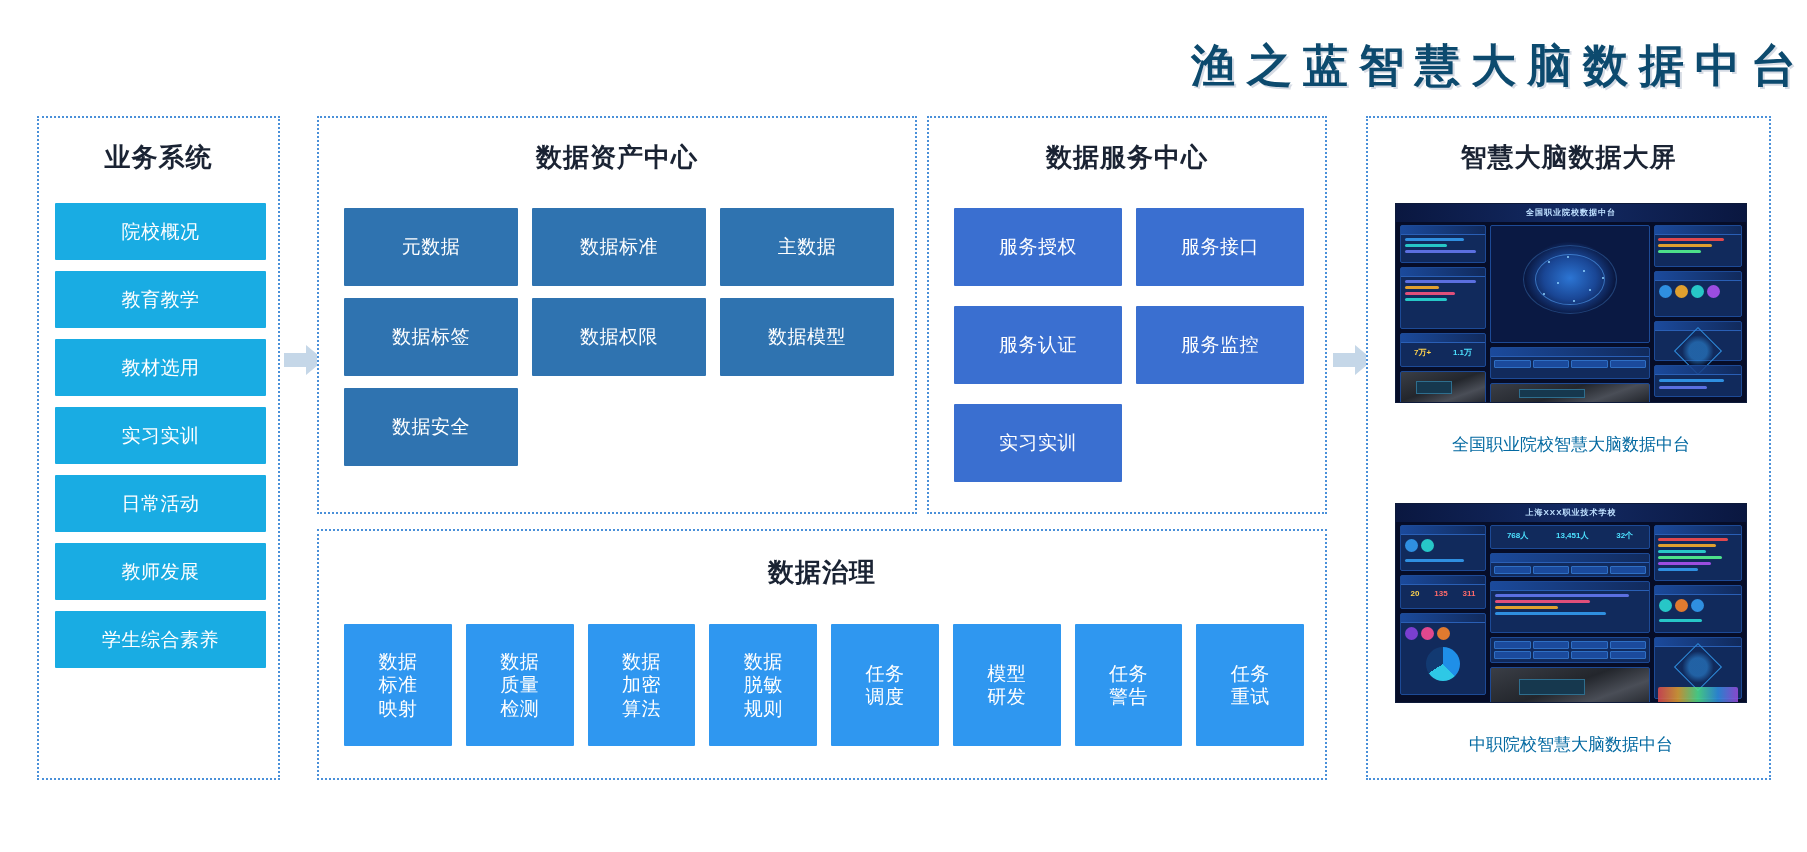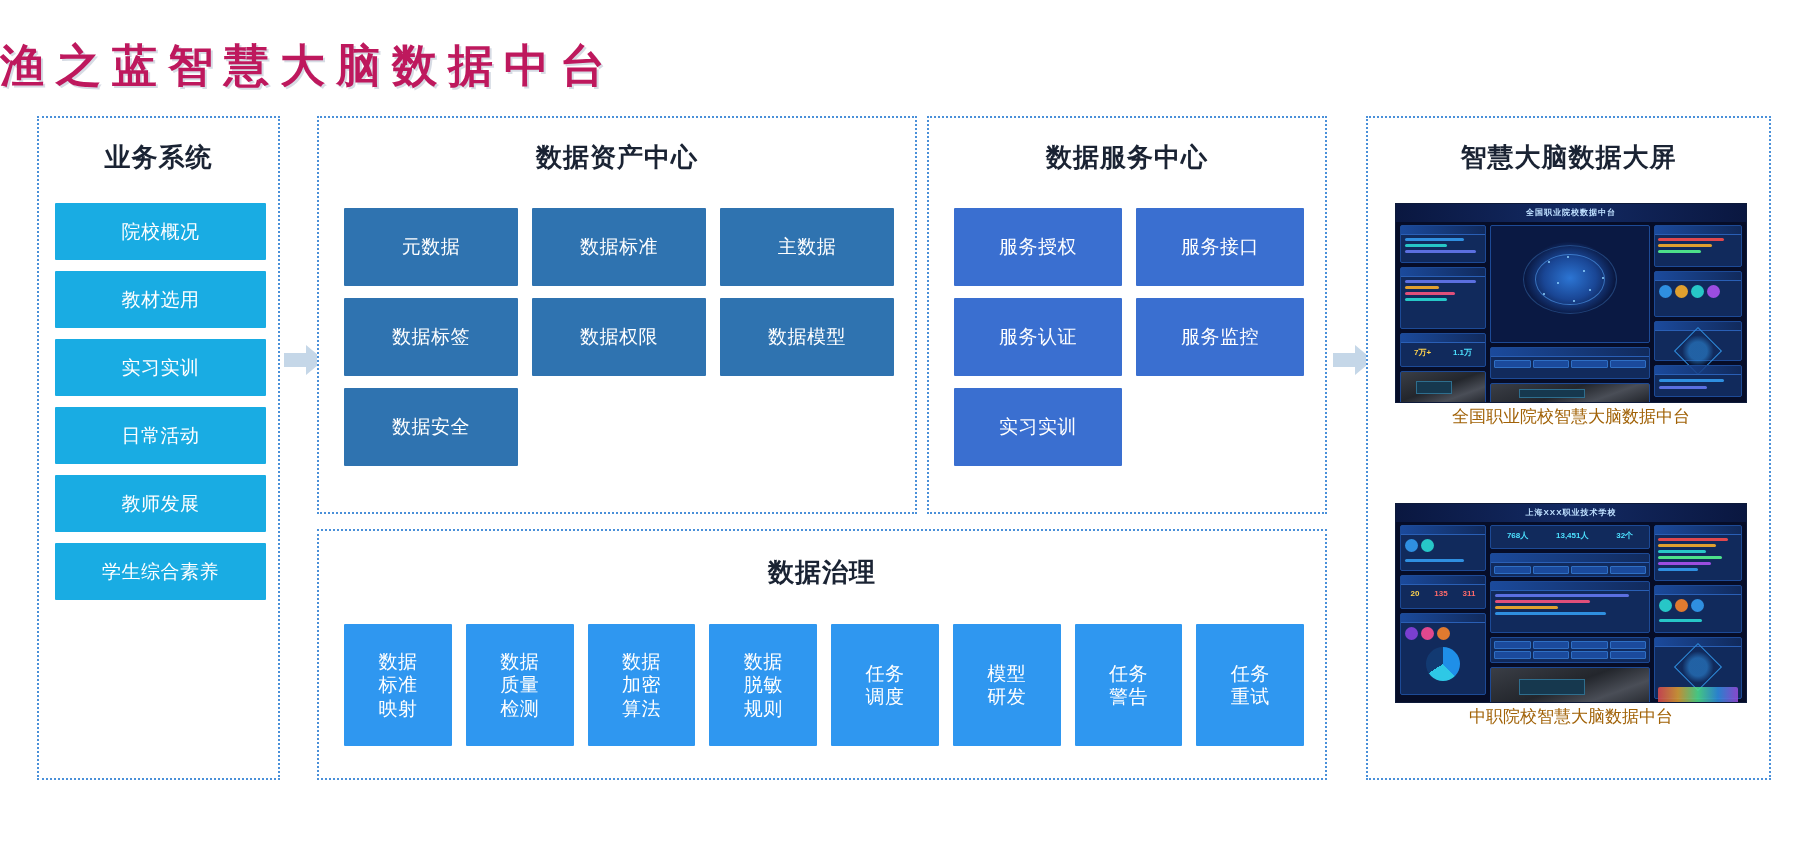--- a/index.html
+++ b/index.html
@@ -8,24 +8,24 @@
     background: #ffffff;
     font-family: "Liberation Sans", "DejaVu Sans", sans-serif;
     overflow: hidden;
   }
 
   .page { position: relative; width: 1807px; height: 852px; }
 
   
   .main-title {
     position: absolute; top: 36px; left: 0; width: 1807px;
-    text-align: left;
+    text-align: right;
     font-size: 45px; font-weight: bold;
     letter-spacing: 11px;
-    color: #be185d;
+    color: #0c4a6e;
     text-shadow: 2px 2px 0 rgba(180,190,205,0.55);
   }
 
   
   .panel {
     position: absolute;
     border: 2px dotted #4a90d9;
     background: #ffffff;
   }
   .panel-title {
@@ -74,21 +74,21 @@
   .asset-card { height: 78px; background: #2f73b0; }
 
   
   #panel-service { left: 927px; top: 116px; width: 400px; height: 398px; }
   #panel-service .panel-title { margin-top: 22px; }
   .service-grid {
     position: absolute; left: 25px; top: 90px;
     width: 350px;
     display: grid;
     grid-template-columns: repeat(2, 1fr);
-    gap: 12px 14px;
+    gap: 20px 14px;
   }
   .service-card { height: 78px; background: #3a6fd0; }
 
   
   #panel-governance { left: 317px; top: 529px; width: 1010px; height: 251px; }
   #panel-governance .panel-title { margin-top: 24px; }
   .gov-row {
     position: absolute; left: 25px; top: 93px;
     width: 960px;
     display: flex; gap: 14px;
@@ -108,22 +108,22 @@
   .shot-wrap { position: absolute; left: 27px; width: 352px; }
   #shot-wrap-1 { top: 85px; }
   #shot-wrap-2 { top: 385px; }
   .shot {
     width: 352px; height: 200px;
     background: #060d28;
     position: relative; overflow: hidden;
     border: 1px solid #0d1a3a;
   }
   .caption {
-    margin-top: 2px; text-align: center;
-    font-size: 17px; color: #a16207;
+    margin-top: 30px; text-align: center;
+    font-size: 17px; color: #0369a1;
   }
 
   
   .arrow { position: absolute; width: 40px; height: 34px; }
   #arrow-1 { left: 284px; top: 343px; }
   #arrow-2 { left: 1333px; top: 343px; }
 
   
   .dash-head {
     position: absolute; left: 0; top: 0; width: 100%; height: 18px;
@@ -211,20 +211,21 @@
 <body>
 
 <div class="page">
 
   <div class="main-title">渔之蓝智慧大脑数据中台</div>
 
   <div class="panel" id="panel-business">
     <div class="panel-title">业务系统</div>
     <div class="biz-list">
       <div class="card biz-item">院校概况</div>
+      <div class="card biz-item">教育教学</div>
       <div class="card biz-item">教材选用</div>
       <div class="card biz-item">实习实训</div>
       <div class="card biz-item">日常活动</div>
       <div class="card biz-item">教师发展</div>
       <div class="card biz-item">学生综合素养</div>
     </div>
   </div>
 
   <div class="arrow" id="arrow-1">
     <svg width="40" height="34" viewBox="0 0 40 34">

